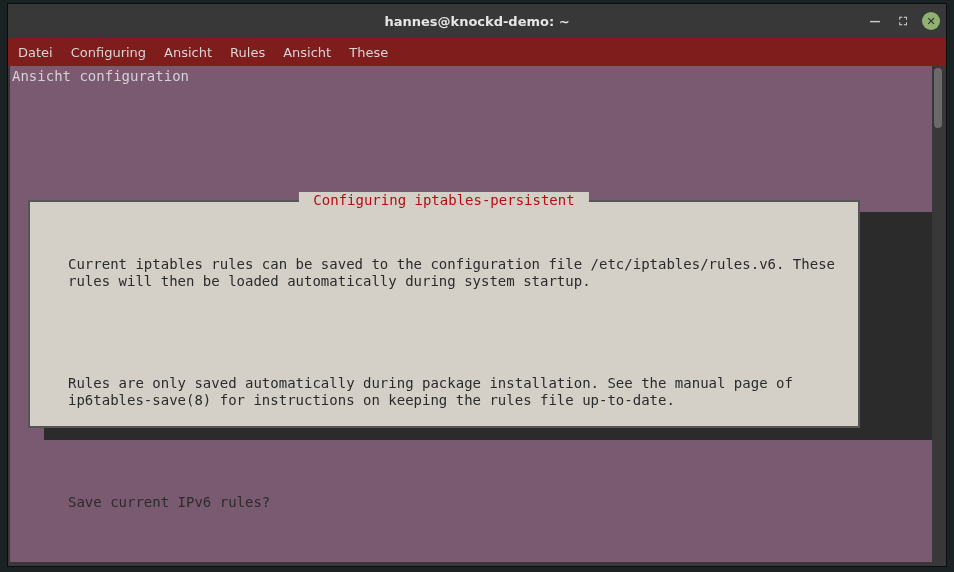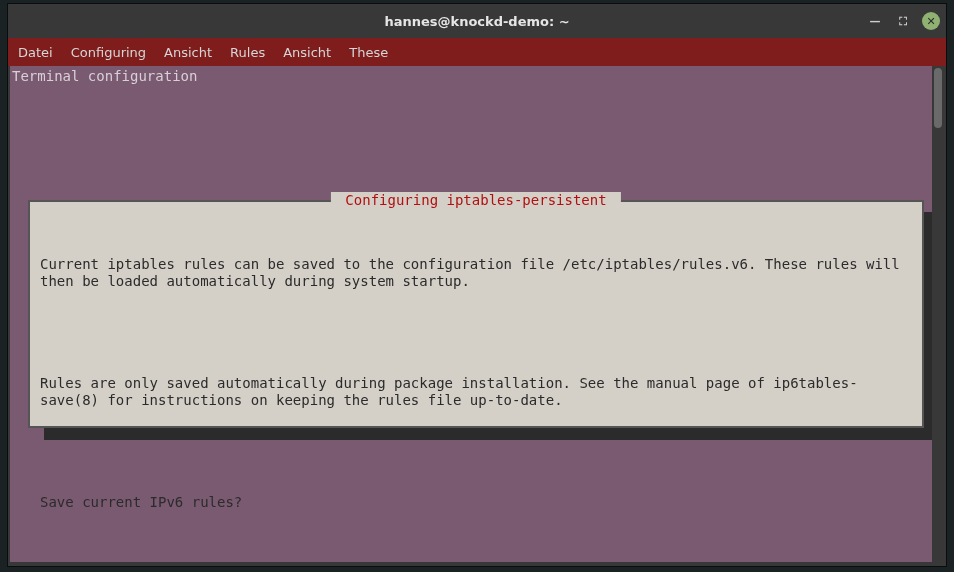--- a/index.html
+++ b/index.html
@@ -118,21 +118,21 @@
     left: 34px;
     top: 146px;
     width: 892px;
     height: 228px;
     background: #2b2b2b;
   }
   .dialog {
     position: absolute;
     left: 18px;
     top: 134px;
-    width: 896px;
+    width: 832px;
     height: 228px;
     background: #d4d0c8;
     color: #2b2b2b;
     box-sizing: border-box;
     border: 2px solid #555;
     padding: 6px 10px 6px 10px;
   }
   .dialog-title {
     position: absolute;
     top: -10px;
@@ -140,20 +140,21 @@
     transform: translateX(-50%);
     background: #d4d0c8;
     padding: 0 6px;
     color: #b01010;
     font-weight: 400;
     white-space: pre;
   }
   .dialog-body {
     margin-top: 14px;
     white-space: pre-wrap;
+    margin-left: 28px;
   }
   .dialog-buttons {
     position: absolute;
     left: 10px;
     right: 10px;
     bottom: 28px;
     display: flex;
   }
   .btn-yes-wrap {
     flex: 0 0 50%;
@@ -202,21 +203,21 @@
     <span>Datei</span>
     <span>Configuring</span>
     <span>Ansicht</span>
     <span>Rules</span>
     <span>Ansicht</span>
     <span>These</span>
   </div>
 
   <div class="terminal-area">
 
-    <div class="pkg-header">Terminal configuration</div>
+    <div class="pkg-header">Ansicht configuration</div>
 
     <div class="dialog-shadow"></div>
 
     <div class="dialog">
       <div class="dialog-title"> Configuring iptables-persistent </div>
       <div class="dialog-body">
         <div>Current iptables rules can be saved to the configuration file /etc/iptables/rules.v6. These rules will then be loaded automatically during system startup.</div>
         <div style="height:17px"></div>
         <div>Rules are only saved automatically during package installation. See the manual page of ip6tables-save(8) for instructions on keeping the rules file up-to-date.</div>
         <div style="height:17px"></div>

